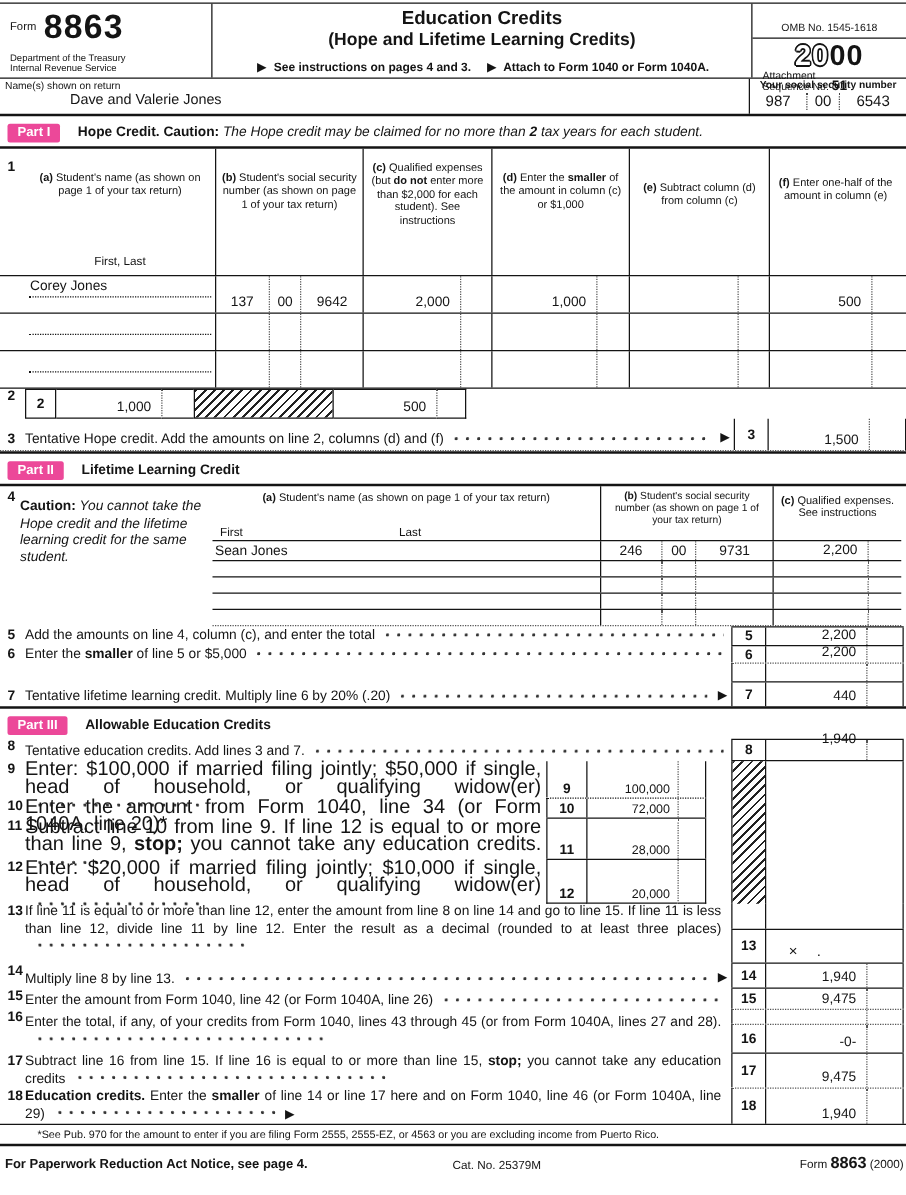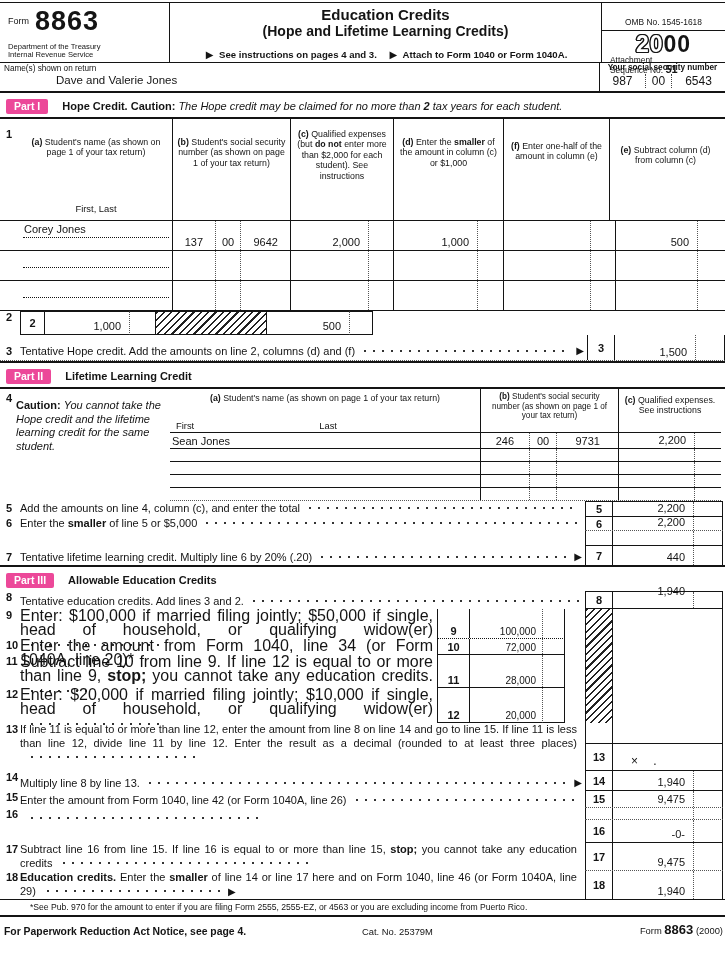--- a/index.html
+++ b/index.html
@@ -199,22 +199,22 @@
   <div class="t1">
     <div class="hrow">
       <div class="w-num" style="padding:10px 0 0 6px; text-align:left; font-size:11px; font-weight:bold;">1</div>
       <div class="hc first w-a">
         <div><span style="font-weight: bold;">(a)</span><span> Student's name (as shown on page 1 of your tax return)</span></div>
         <div style="font-size:9.4px;">First, Last</div>
       </div>
       <div class="hc w-b bl"><span style="font-weight: bold;">(b)</span><span> Student's social security number (as shown on page 1 of your tax return)</span></div>
       <div class="hc w-cd bl" style="padding-top:10px;"><span style="font-weight: bold;">(c)</span><span> Qualified expenses (but </span><span style="font-weight: bold;">do not</span><span> enter more than $2,000 for each student). See instructions</span></div>
       <div class="hc w-dd bl"><span style="font-weight: bold;">(d)</span><span> Enter the </span><span style="font-weight: bold;">smaller</span><span> of the amount in column (c) or $1,000</span></div>
+      <div class="hc w-ed bl" style="padding-top:26px;"><span style="font-weight: bold;">(e)</span><span> Subtract column (d) from column (c)</span></div>
       <div class="hc w-fd bl" style="padding-top:22px;"><span style="font-weight: bold;">(f)</span><span> Enter one-half of the amount in column (e)</span></div>
-      <div class="hc w-ed bl" style="padding-top:26px;"><span style="font-weight: bold;">(e)</span><span> Subtract column (d) from column (c)</span></div>
     </div>
 
     <div class="drow">
       <div class="w-num"></div>
       <div class="w-a namecell">
           <span class="nameline">Corey Jones</span>
         </div>
       <div class="w-b bl ssncell">
         <span class="ssn1">137</span>
           <span class="ssn2">00</span>
@@ -415,21 +415,21 @@
     <span class="badge">Part III</span>
     <span class="ptitle b">Allowable Education Credits</span>
     <span class="above8">1,940</span>
   </div>
 
   <div class="p3body">
     <div class="p3left">
       <div class="pl" style="height:18px;">
           <span class="lnum">8</span>
           <div class="txt">
-            <span>Tentative education credits. Add lines 3 and 2.</span>
+            <span>Tentative education credits. Add lines 3 and 7.</span>
             <span class="dots"></span>
           </div>
         </div>
 
       <div class="l912">
         <div class="l912-text">
           <div class="blk" style="height:30px;">
               <span class="lnum">9</span>
               <div class="mlt"><span>Enter: $100,000 if married filing jointly; $50,000 if single, head of household, or qualifying widow(er)</span><span class="dotsi"></span></div>
             </div>
@@ -485,21 +485,21 @@
         </div>
       <div class="pl" style="height:17px;">
           <span class="lnum">15</span>
           <div class="txt">
             <span>Enter the amount from Form 1040, line 42 (or Form 1040A, line 26)</span>
             <span class="dots"></span>
           </div>
         </div>
       <div class="pl" style="height:35px;">
           <span class="lnum">16</span>
-          <div class="mlt" style="padding-top:4px;"><span class="dotsi" style="width:230px;"></span></div>
+          <div class="mlt" style="padding-top:4px;"><span>Enter the total, if any, of your credits from Form 1040, lines 43 through 45 (or from Form 1040A, lines 27 and 28).</span><span class="dotsi" style="width:230px;"></span></div>
         </div>
       <div class="pl" style="height:28px;">
           <span class="lnum">17</span>
           <div class="mlt"><span><span>Subtract line 16 from line 15. If line 16 is equal to or more than line 15, </span><span style="font-weight: bold;">stop;</span><span> you cannot take any education credits</span></span><span class="dotsi" style="width:250px;"></span></div>
         </div>
       <div class="pl" style="height:28px;">
           <span class="lnum">18</span>
           <div class="mlt"><span><span style="font-weight: bold;">Education credits.</span><span> Enter the </span><span style="font-weight: bold;">smaller</span><span> of line 14 or line 17 here and on Form 1040, line 46 (or Form 1040A, line 29)</span></span><span class="dotsi" style="width:180px;"></span><span class="arrow">▶</span></div>
         </div>
     </div>

